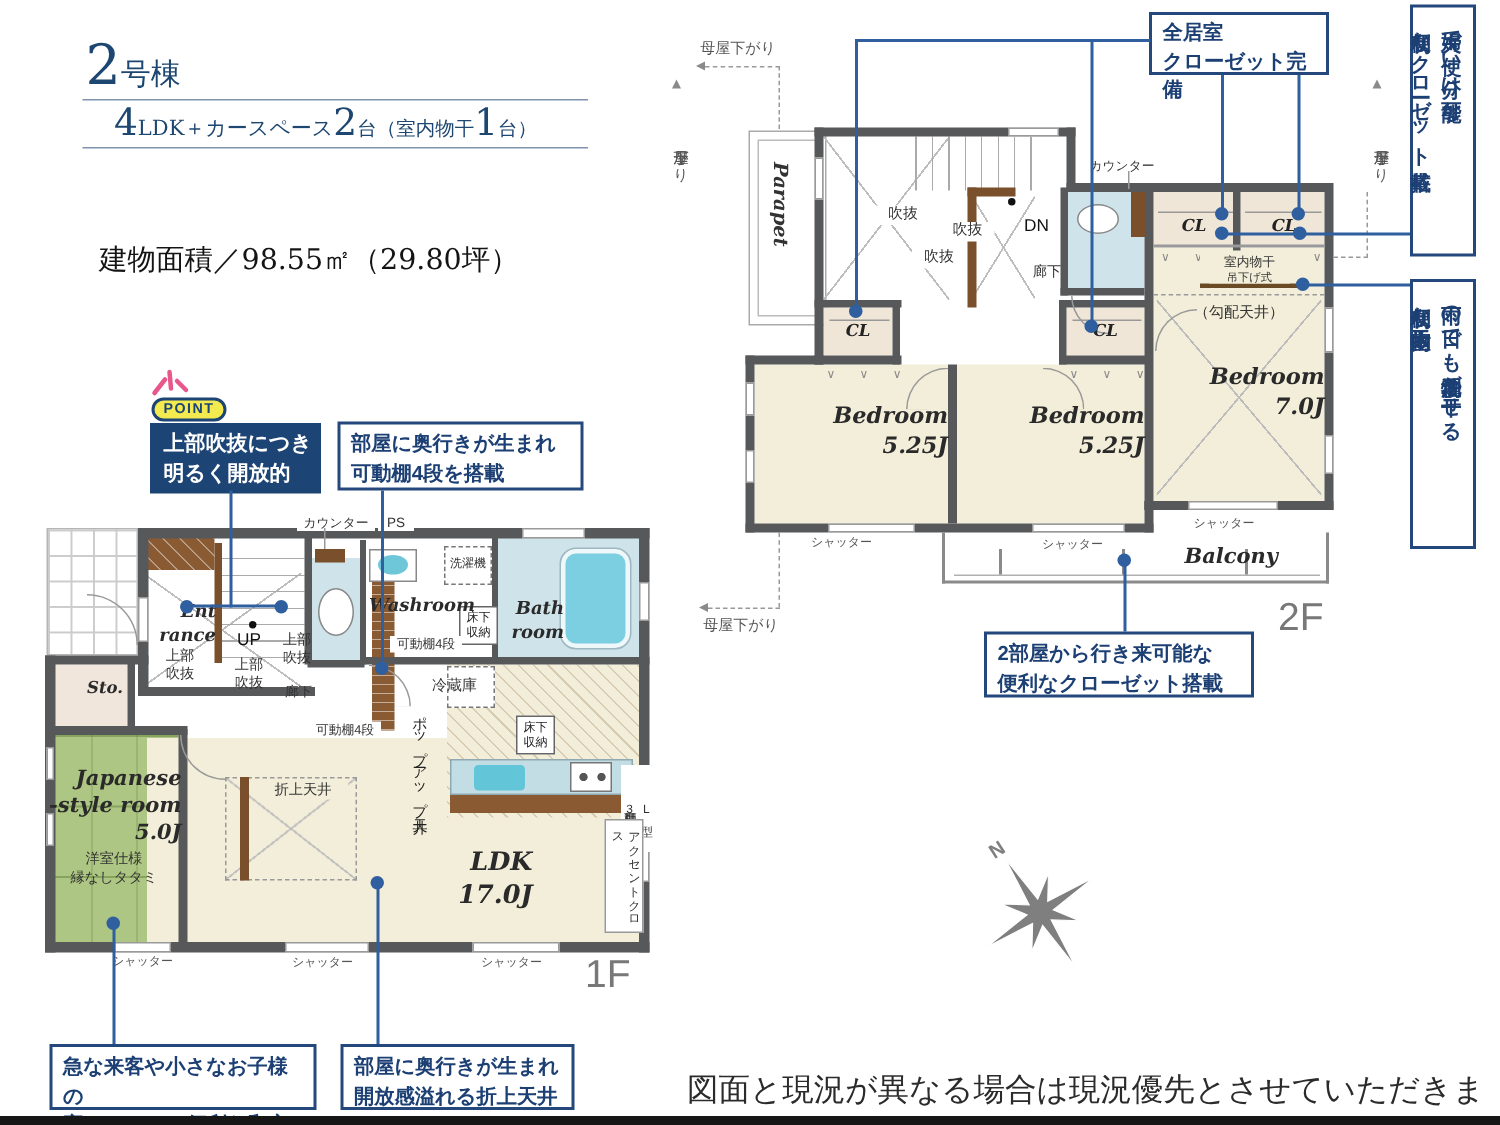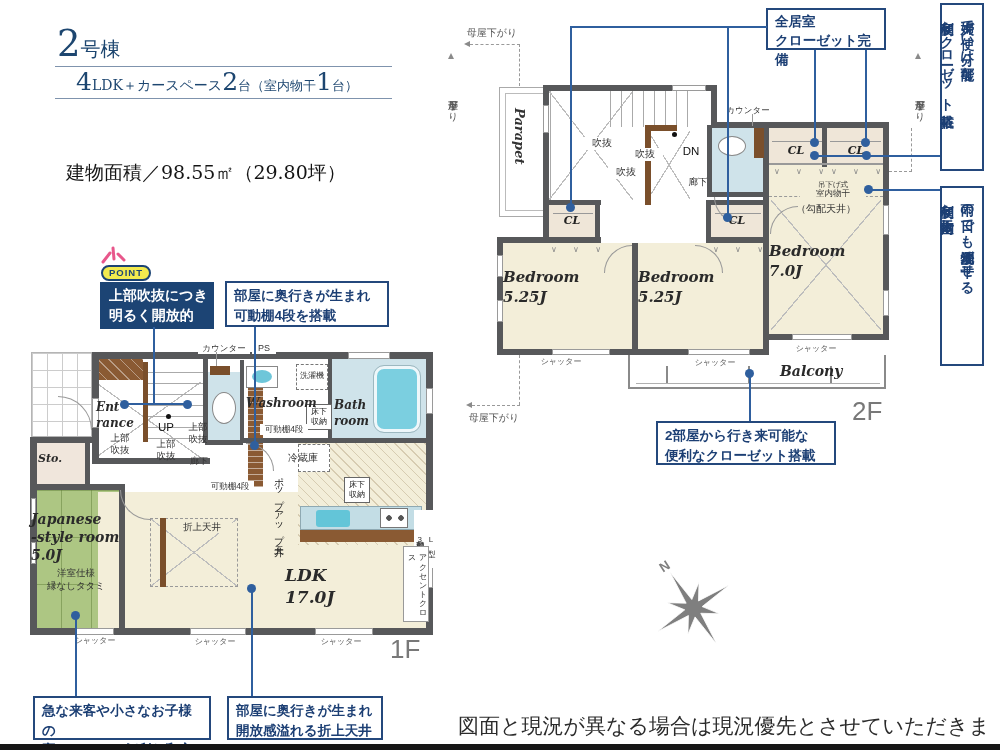--- a/index.html
+++ b/index.html
@@ -2,21 +2,21 @@
 <html><head>
 <meta charset="utf-8">
 <style>
 *{box-sizing:border-box;margin:0;padding:0}
 html,body{background:#fff}
 #stage{position:relative;width:1000px;height:750px;background:#fff;overflow:hidden;font-family:"Liberation Sans",sans-serif}
 .abs{position:absolute}
 .w{position:absolute;background:#57585a}
 .wood{position:absolute;background:#7a4f2b}
 .lbl{position:absolute;font-family:"Liberation Sans",sans-serif;color:#333;white-space:pre-line;text-align:center;line-height:1.25}
-.rn{position:absolute;font-family:"DejaVu Serif",serif;font-style:italic;font-weight:700;color:#2a2a2a;white-space:pre-line;text-align:left;line-height:1.3}
+.rn{position:absolute;font-family:"DejaVu Serif",serif;font-style:italic;font-weight:700;color:#2a2a2a;white-space:pre-line;text-align:right;line-height:1.3}
 .cl{font-family:"DejaVu Serif",serif;font-style:italic;font-weight:700;font-size:11px;color:#222}
 .co{position:absolute;border:2px solid #24487c;background:#fff;color:#1c3f74;font:700 13.5px/1.45 "Liberation Sans",sans-serif;white-space:pre-line;padding:3px 7px}
 .vco{position:absolute;border:2px solid #24487c;background:#fff;color:#1c3f74;font:700 13.5px "Liberation Sans",sans-serif;writing-mode:vertical-rl;text-orientation:upright;white-space:pre-line;padding:6px 5px;line-height:1.5}
 .bl{position:absolute;background:#2f5f9e}
 .bd{position:absolute;width:9px;height:9px;border-radius:50%;background:#2f5f9e}
 .win{position:absolute;background:#fff;border:1px solid #9a9a9a}
 .gl{position:absolute;background:#999}
 .dl{position:absolute;border-top:1px dashed #999}
 .dlv{position:absolute;border-left:1px dashed #999}
 .dshb{position:absolute;border:1px dashed #777;background:#fff}
@@ -244,21 +244,21 @@
   <div class="lbl" style="left:608px;top:166px;width:36px;font-size:10px;background:#fff">吹抜</div>
   <div class="lbl" style="left:678px;top:144px;width:26px;font-size:11.5px;color:#111">DN</div>
   <div class="abs" style="left:672px;top:132px;width:5px;height:5px;border-radius:50%;background:#111"></div>
   <div class="lbl" style="left:682px;top:176px;width:32px;font-size:9.5px">廊下</div>
   <div class="lbl" style="left:722px;top:105px;width:52px;font-size:8.5px;background:#fff">カウンター</div>
   <div class="gl" style="left:752px;top:114px;width:1px;height:12px"></div>
   <div class="lbl cl" style="left:551px;top:214px;width:42px">CL</div>
   <div class="lbl cl" style="left:713px;top:214px;width:48px">CL</div>
   <div class="lbl cl" style="left:771px;top:144px;width:50px">CL</div>
   <div class="lbl cl" style="left:829px;top:144px;width:54px">CL</div>
-  <div class="lbl" style="left:800px;top:188px;width:66px;font-size:8.5px;background:#f3eed9">室内物干</div>
+  <div class="lbl" style="left:800px;top:169px;width:66px;font-size:8.5px;background:#f3eed9">室内物干</div>
   <div class="lbl" style="left:806px;top:180px;width:54px;font-size:7.5px;background:#f3eed9">吊下げ式</div>
   <div class="lbl" style="left:769px;top:203px;width:114px;font-size:10px">（勾配天井）</div>
   <div class="rn" style="left:503px;top:268px;width:129px;font-size:15px">Bedroom
 5.25J</div>
   <div class="rn" style="left:638px;top:268px;width:125px;font-size:15px">Bedroom
 5.25J</div>
   <div class="rn" style="left:769px;top:242px;width:114px;font-size:15px">Bedroom
 7.0J</div>
 
   <div class="abs" style="left:628px;top:355px;width:258px;height:34px;border-left:2px solid #8a8a8a;border-right:2px solid #8a8a8a;border-bottom:2px solid #8a8a8a"></div>

